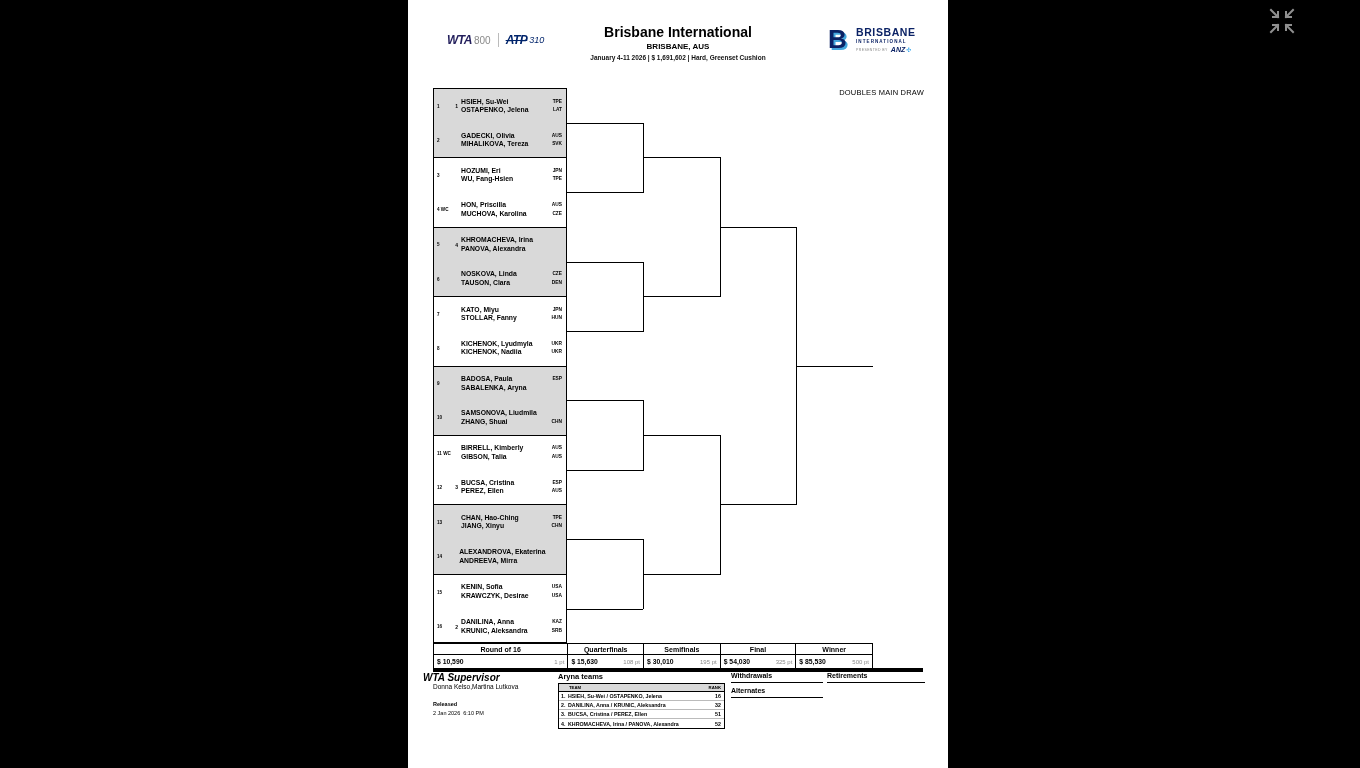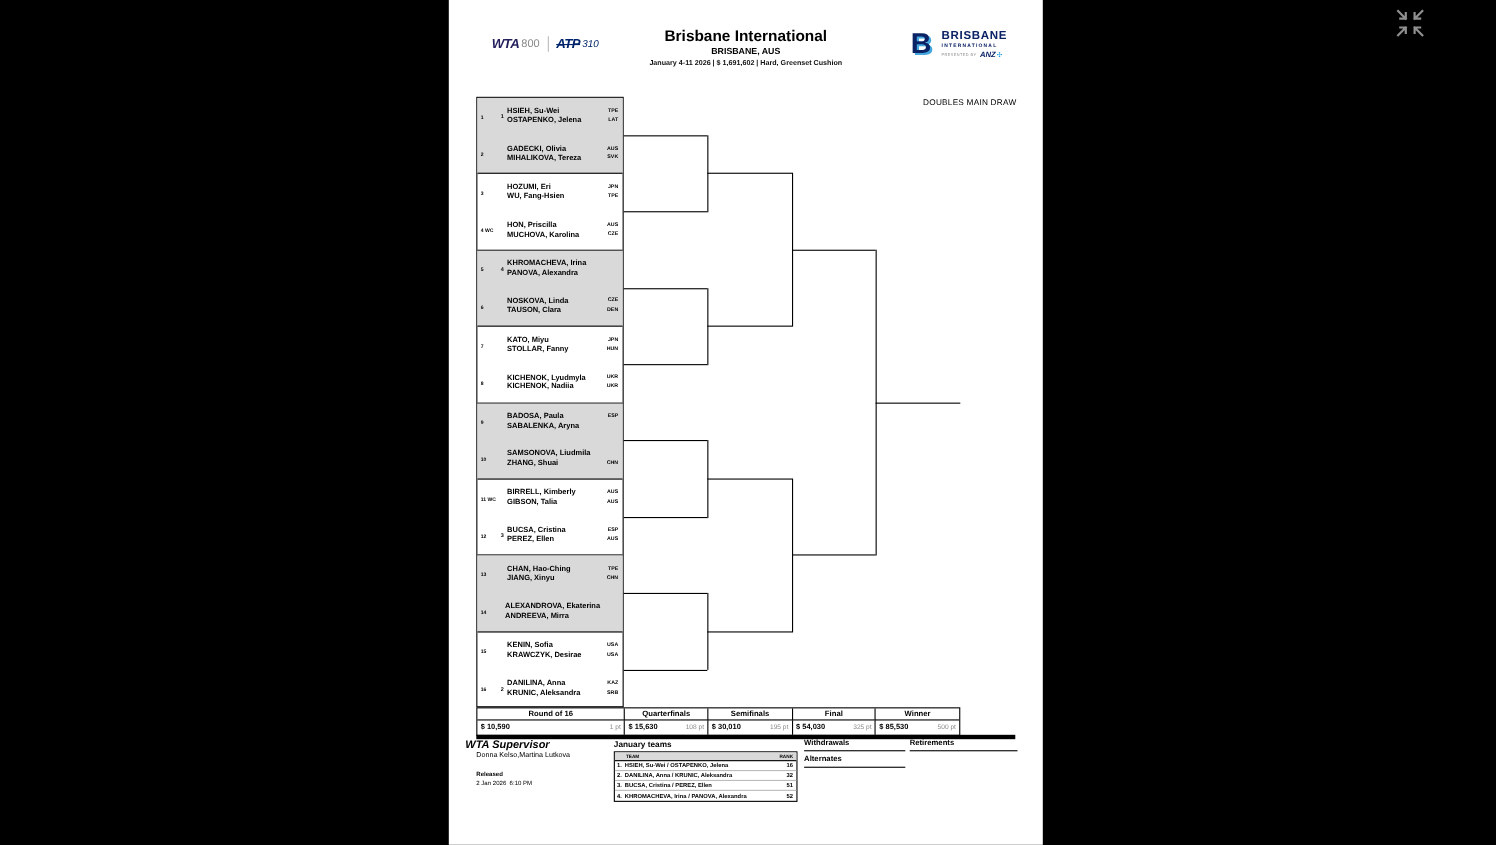--- a/index.html
+++ b/index.html
@@ -412,21 +412,21 @@
         </div>
       </div>
   </div>
   <div class="thick-bar"></div>
 
   <div class="f-sup-label">WTA Supervisor</div>
   <div class="f-sup-names">Donna Kelso,Martina Lutkova</div>
   <div class="f-released">Released</div>
   <div class="f-reldate">2 Jan 2026&nbsp;&nbsp;6:10 PM</div>
 
-  <div class="f-seed-label">January teams</div>
+  <div class="f-seed-label">Aryna teams</div>
   <div class="seed-table">
     <div class="st-head">
       <span class="st-team">TEAM</span>
       <span class="st-rank">RANK</span>
     </div>
     <div id="seed-rows">
         <div class="st-row">
           <span class="st-num">1.</span>
           <span class="st-teamname">HSIEH, Su-Wei / OSTAPENKO, Jelena</span>
           <span class="st-rankval">16</span>

